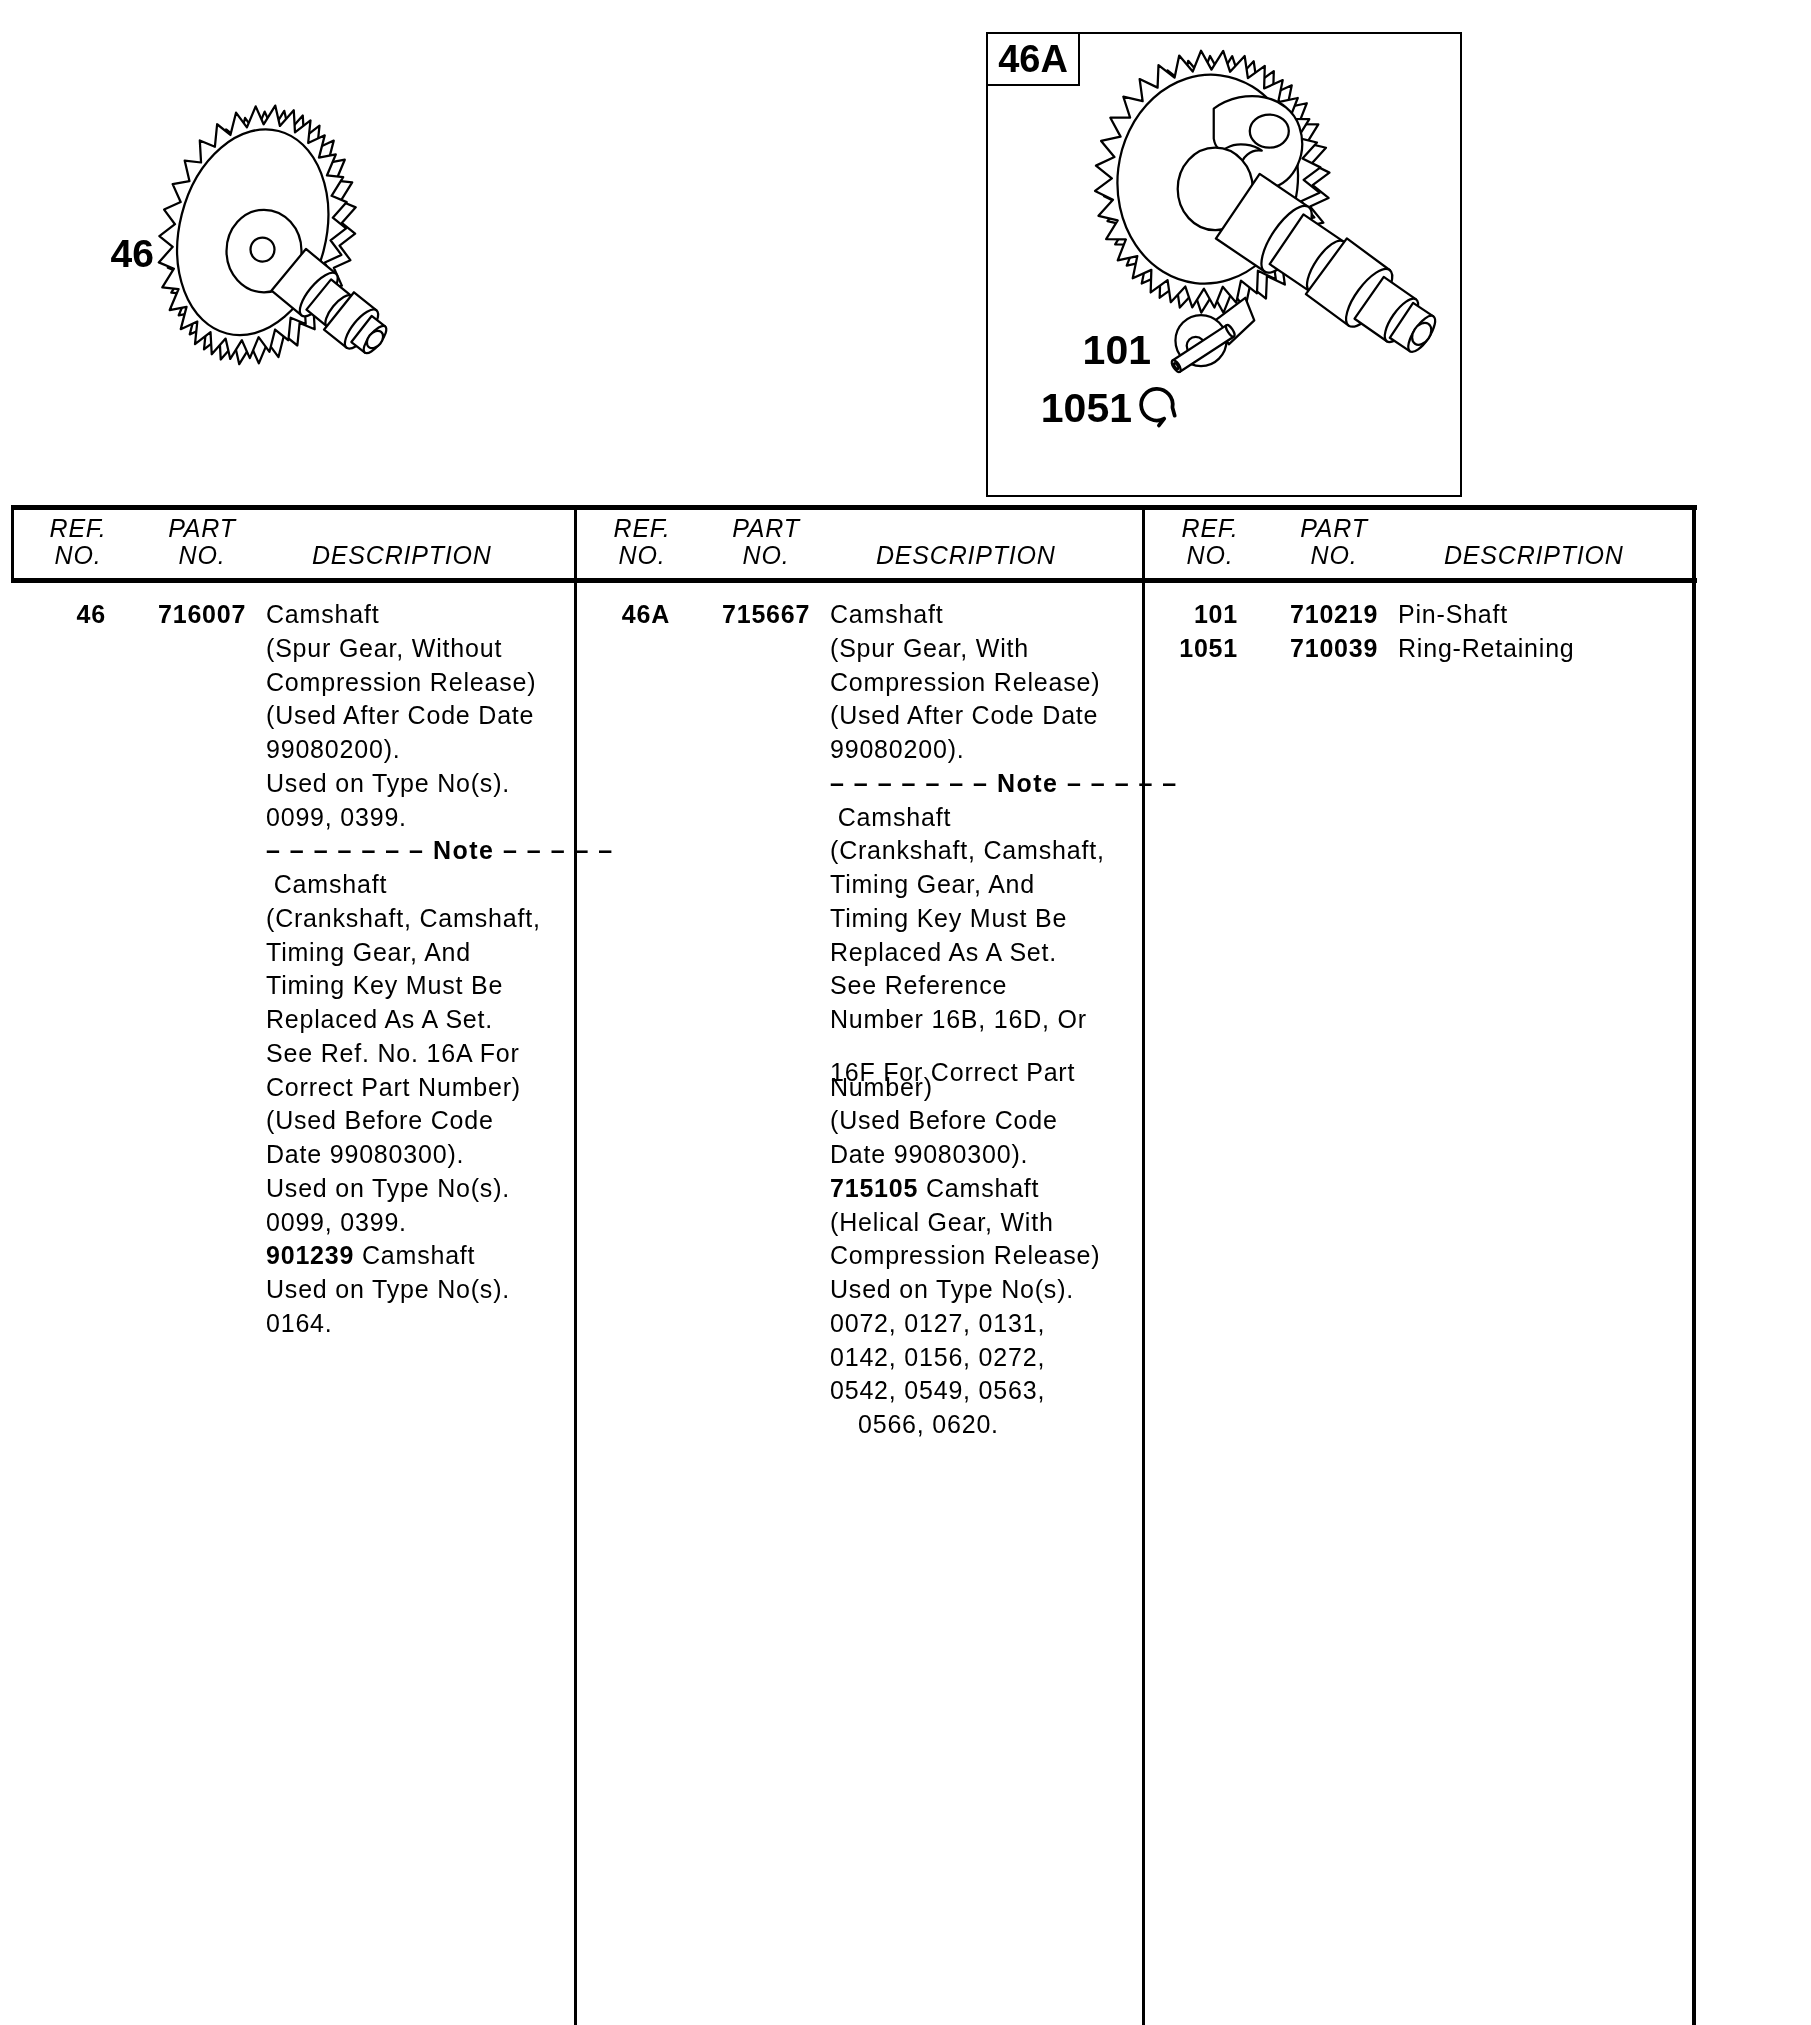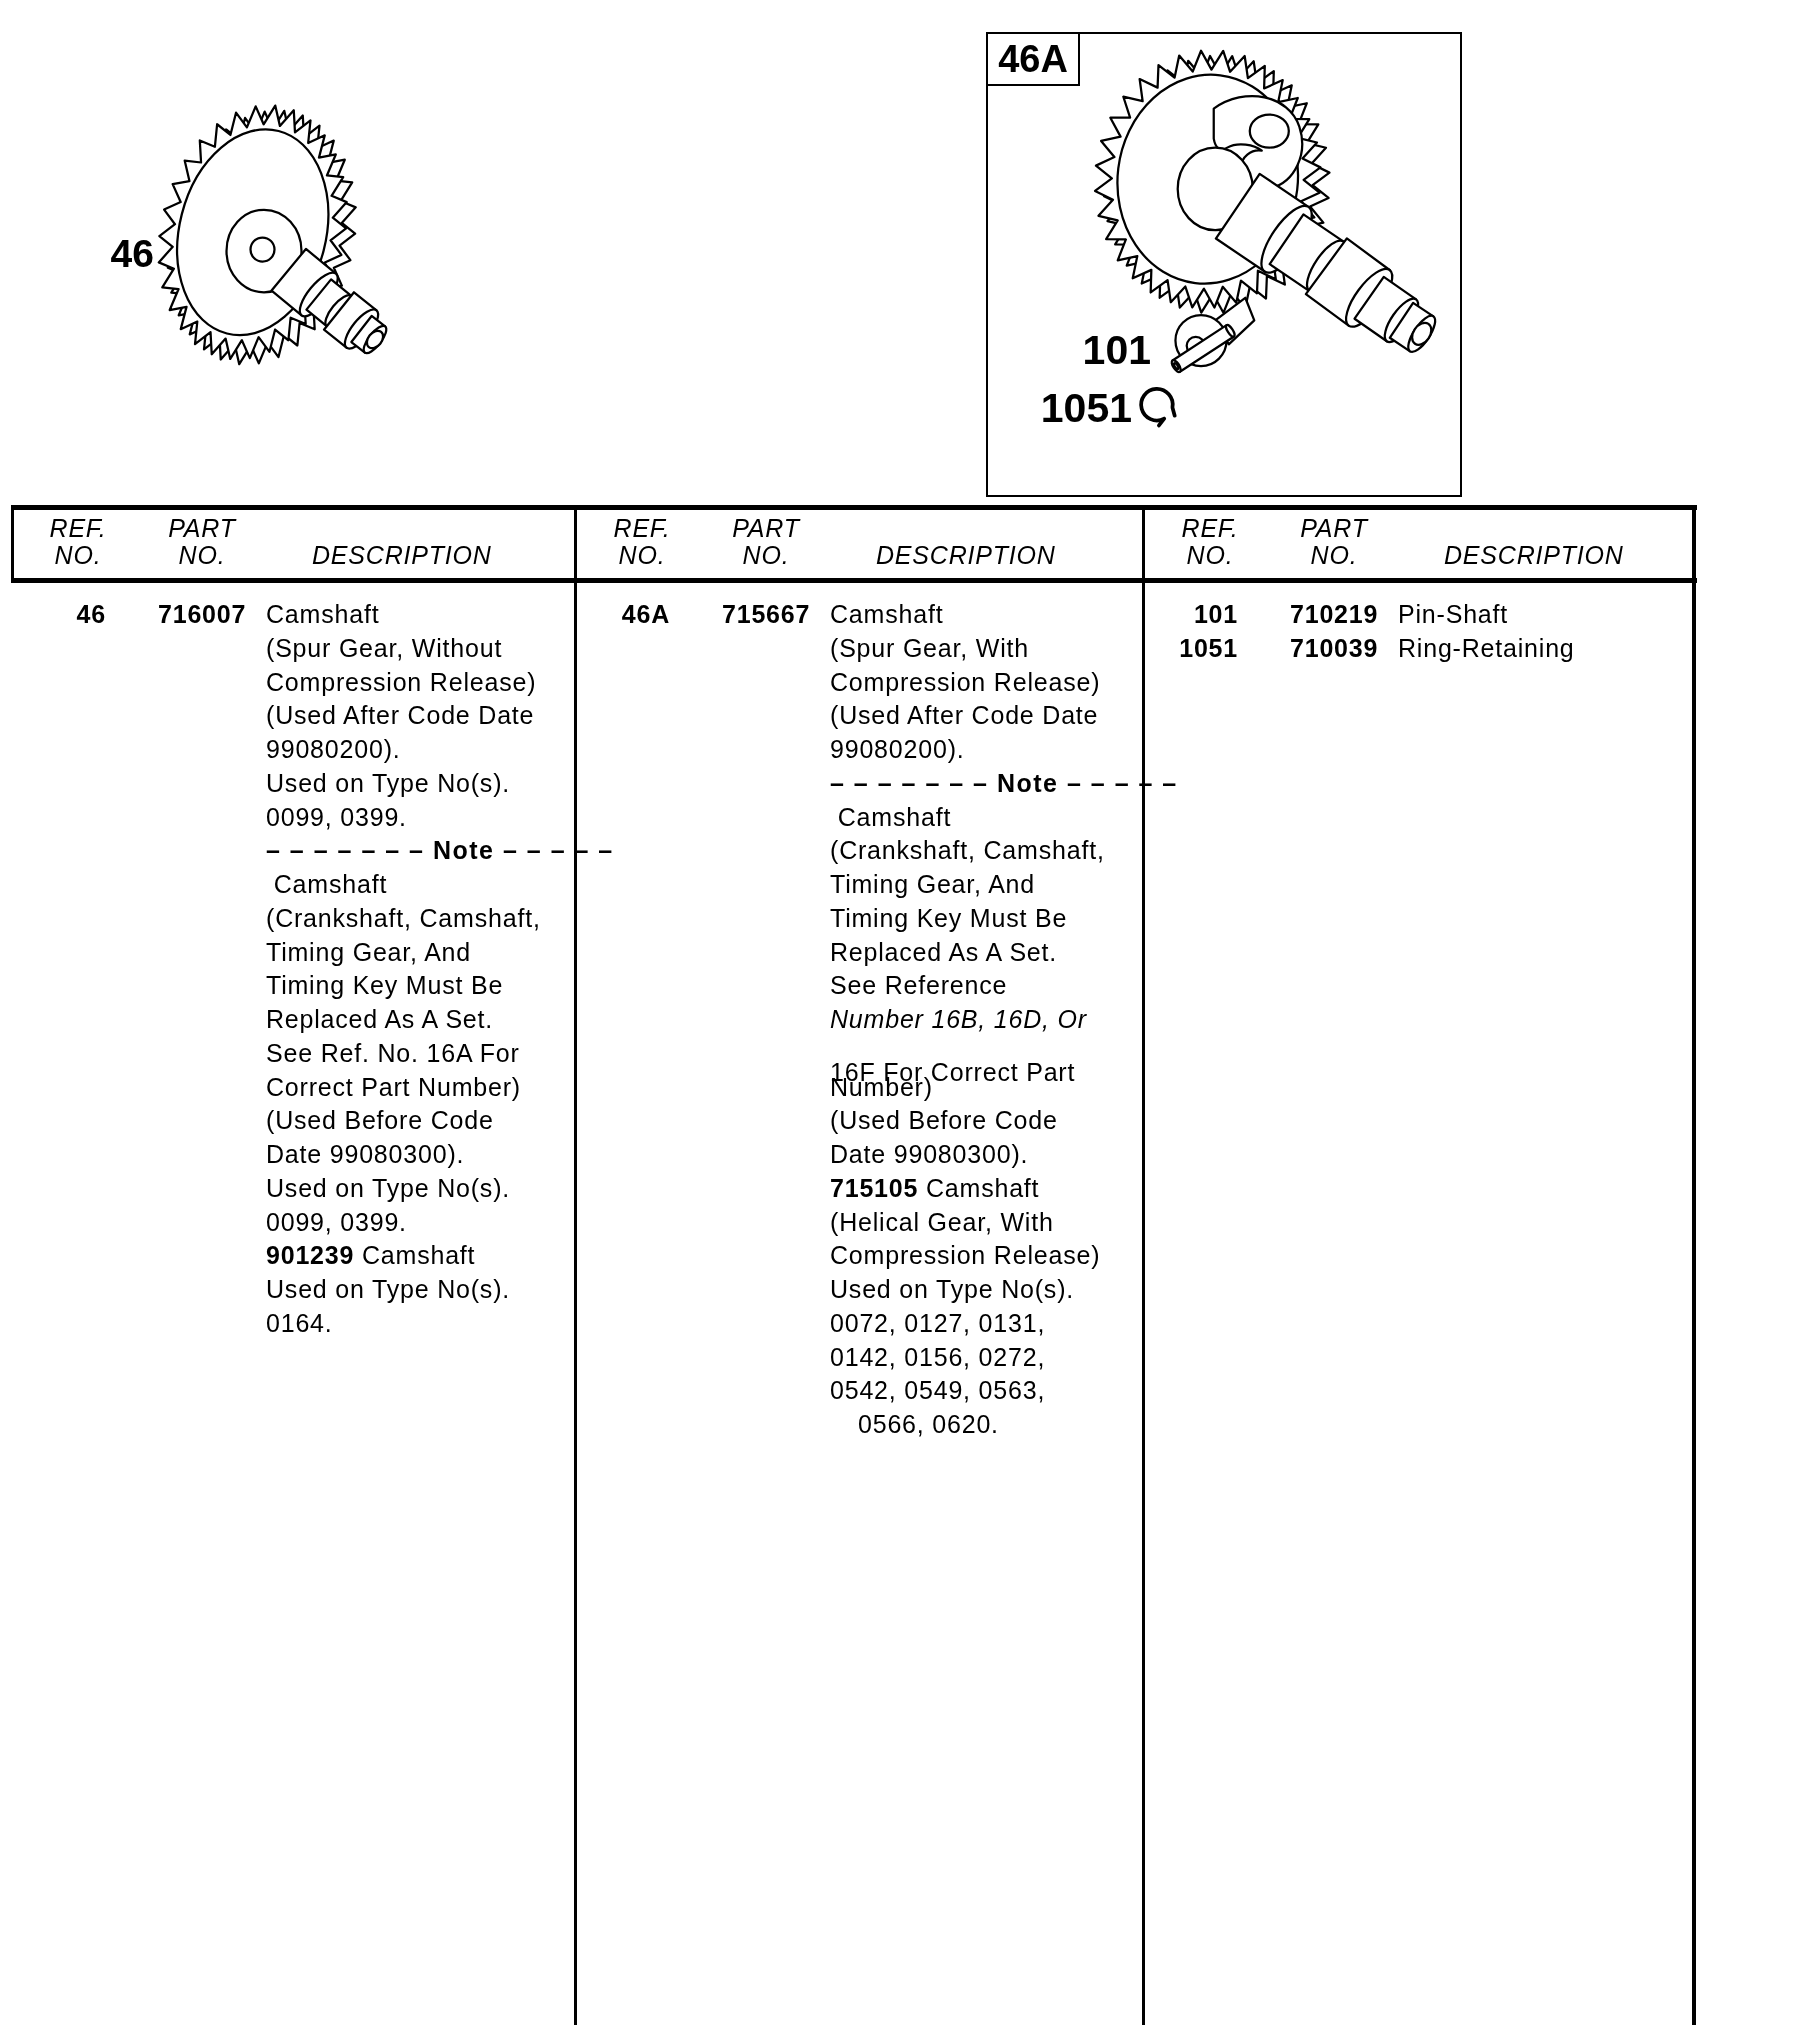--- a/index.html
+++ b/index.html
@@ -157,21 +157,21 @@
         <div class="dline" style="top: 68px;">Compression Release)</div>
         <div class="dline" style="top: 101px;">(Used After Code Date</div>
         <div class="dline" style="top: 135px;">99080200).</div>
         <div class="dline" style="top: 169px;"><span class="nd">– – – – – – – Note – – – – –</span></div>
         <div class="dline" style="top: 203px;"> Camshaft</div>
         <div class="dline" style="top: 236px;">(Crankshaft, Camshaft,</div>
         <div class="dline" style="top: 270px;">Timing Gear, And</div>
         <div class="dline" style="top: 304px;">Timing Key Must Be</div>
         <div class="dline" style="top: 338px;">Replaced As A Set.</div>
         <div class="dline" style="top: 371px;">See Reference</div>
-        <div class="dline" style="top: 405px; font-style: italic;">Number 16B, 16D, Or</div>
+        <div class="dline" style="top: 405px;">Number 16B, 16D, Or</div>
         <div class="dline" style="top: 458px;">16F For Correct Part</div>
         <div class="dline" style="top: 473px;">Number)</div>
         <div class="dline" style="top: 506px;">(Used Before Code</div>
         <div class="dline" style="top: 540px;">Date 99080300).</div>
         <div class="dline" style="top: 574px;"><span class="b">715105</span> Camshaft</div>
         <div class="dline" style="top: 608px;">(Helical Gear, With</div>
         <div class="dline" style="top: 641px;">Compression Release)</div>
         <div class="dline" style="top: 675px;">Used on Type No(s).</div>
         <div class="dline" style="top: 709px;">0072, 0127, 0131,</div>
         <div class="dline" style="top: 743px;">0142, 0156, 0272,</div>

